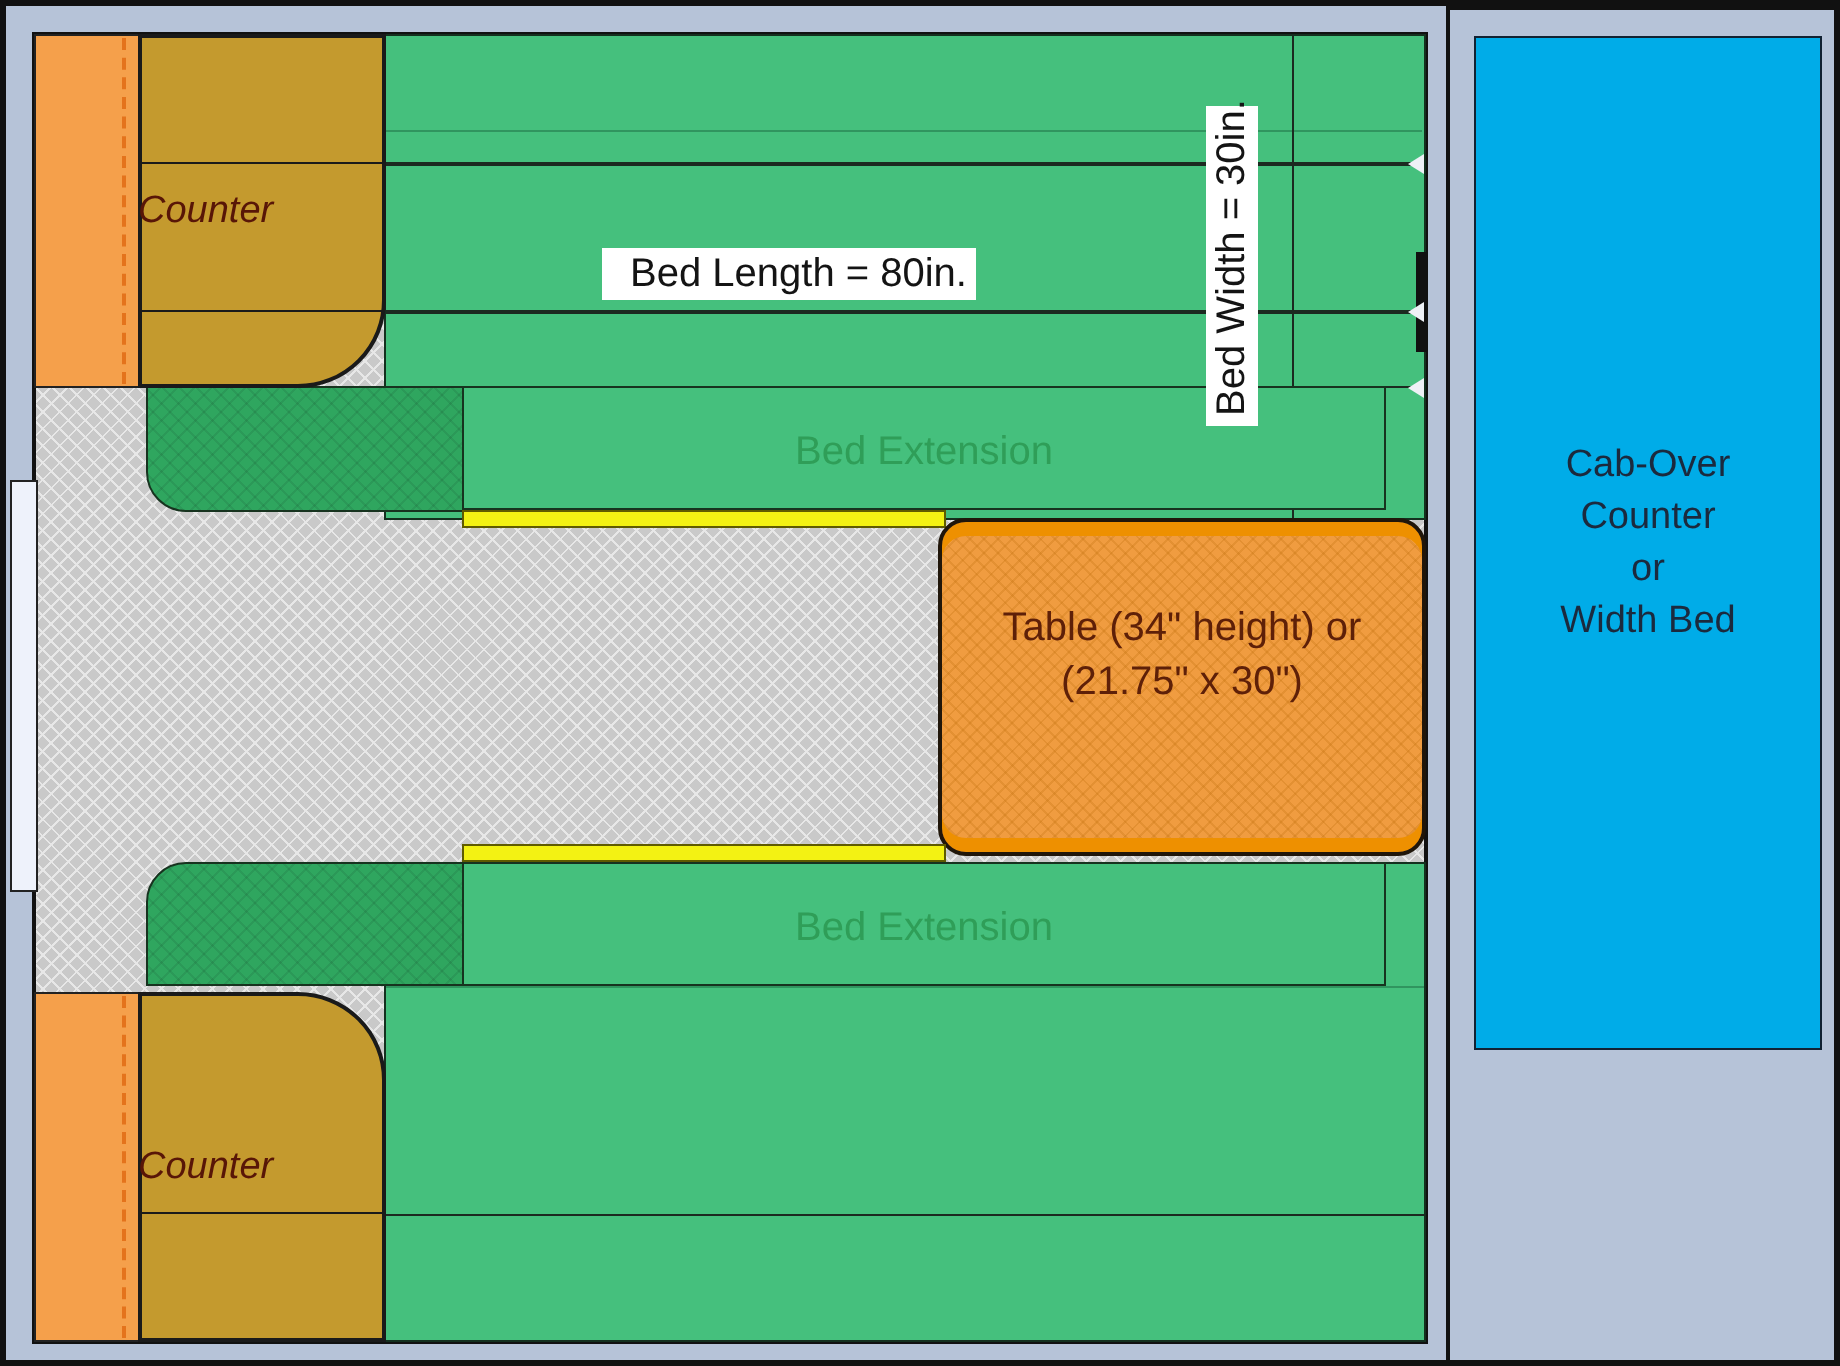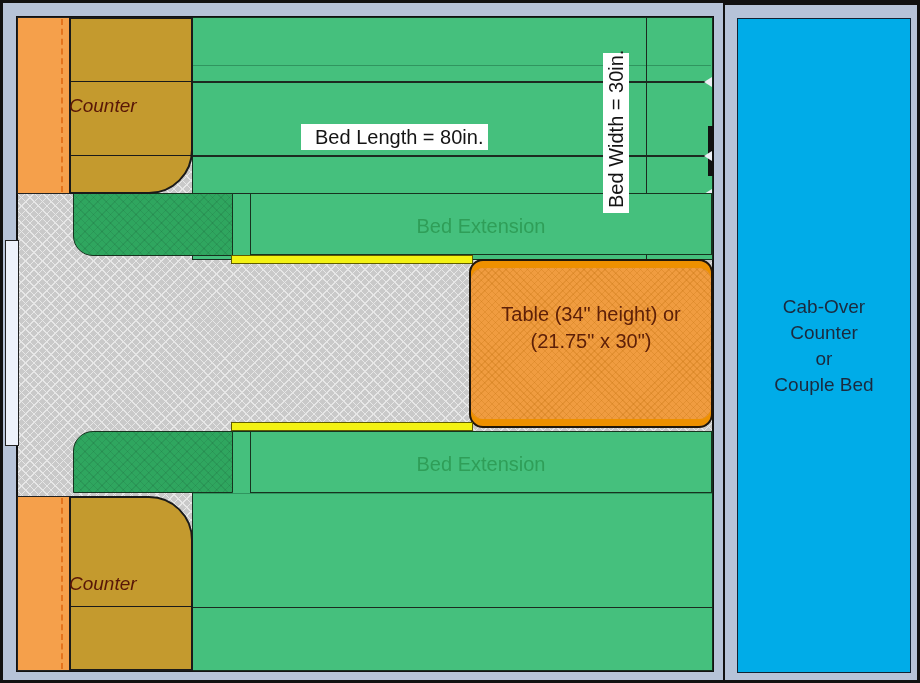--- a/index.html
+++ b/index.html
@@ -27,21 +27,20 @@
     background:#45c07d;
     border:1px solid #14301f;
   }
   .bed-line{background:#1c2a20;height:2px;}
   .bed-line-faint{background:rgba(10,70,40,.35);height:1px;}
   .vline{background:#1c2a20;width:1px;}
 
   .ext-band{
     background:#45c07d;
     border:1px solid #17331f;
-    margin-left:19px;
   }
   .ext-label{
     color:#2f9e58;font-size:20px;line-height:20px;text-align:center;
   }
   .overhang{
     background-color:#2fa65f;
     background-image:
       repeating-linear-gradient(45deg,rgba(0,0,0,.08) 0 1px,transparent 1px 6px),
       repeating-linear-gradient(-45deg,rgba(0,0,0,.08) 0 1px,transparent 1px 6px);
     border:1px solid #17331f;
@@ -78,21 +77,21 @@
   }
   #door{
     background:#eef2fb;border:1px solid #222;
   }
   
   #right-section{
     left:720px;top:0px;width:200px;height:683px;
     border:2px solid #111;background:#b6c3d8;
   }
   #cab-over{
-    left:12px;top:13px;width:174px;height:655px;
+    left:12px;top:13px;width:174px;height:507px;
     background:#00ace8;border:1px solid #123;
     display:flex;align-items:center;justify-content:center;
   }
   .cab-text{color:#1b2a3e;font-size:19px;line-height:26px;text-align:center;}
 </style>
 </head>
 <body>
 
 <div id="stage">
 
@@ -149,18 +148,18 @@
 
   <div class="abs dim-label" style="left:298px;top:121px;padding-left:14px;">Bed Length = 80in.</div>
   <div id="bed-width-label" class="abs dim-label" style="left:533px;top:117px;width:160px;text-align:center;">Bed Width = 30in.</div>
 
   <div id="right-section" class="abs">
     <div id="cab-over" class="abs">
       <div class="cab-text">
         <div>Cab-Over</div>
         <div>Counter</div>
         <div>or</div>
-        <div>Couple Bed</div>
+        <div>Width Bed</div>
       </div>
     </div>
   </div>
 
 </div>
 
 </body></html>

